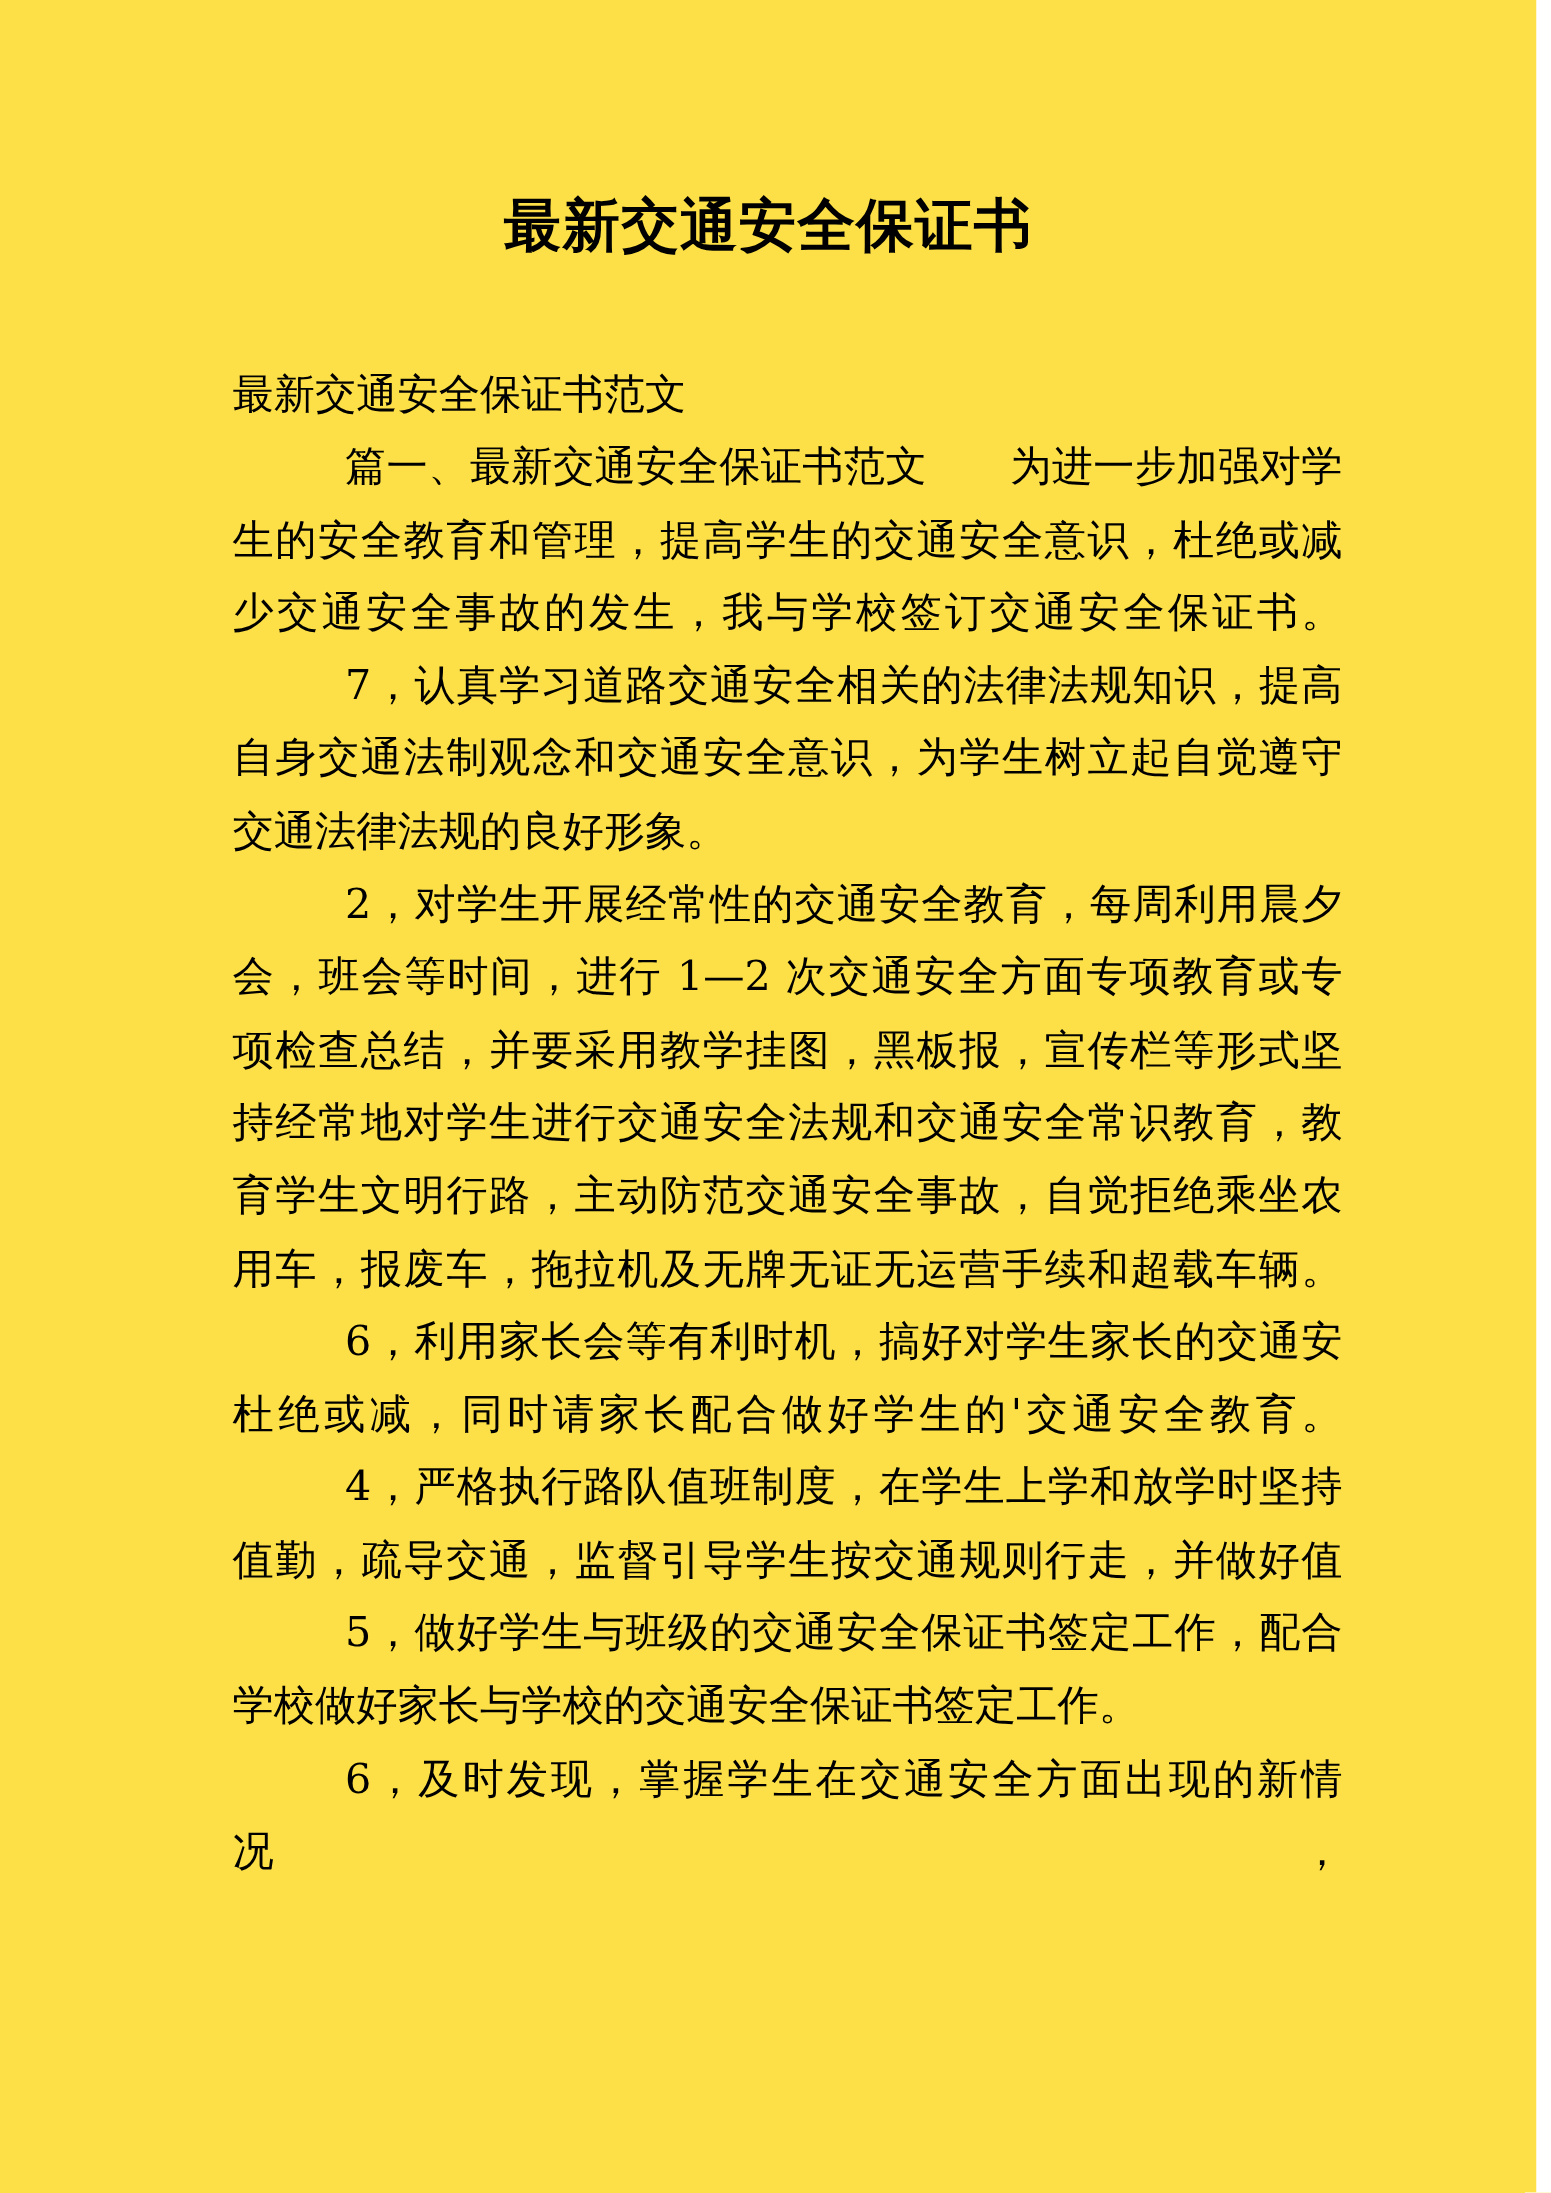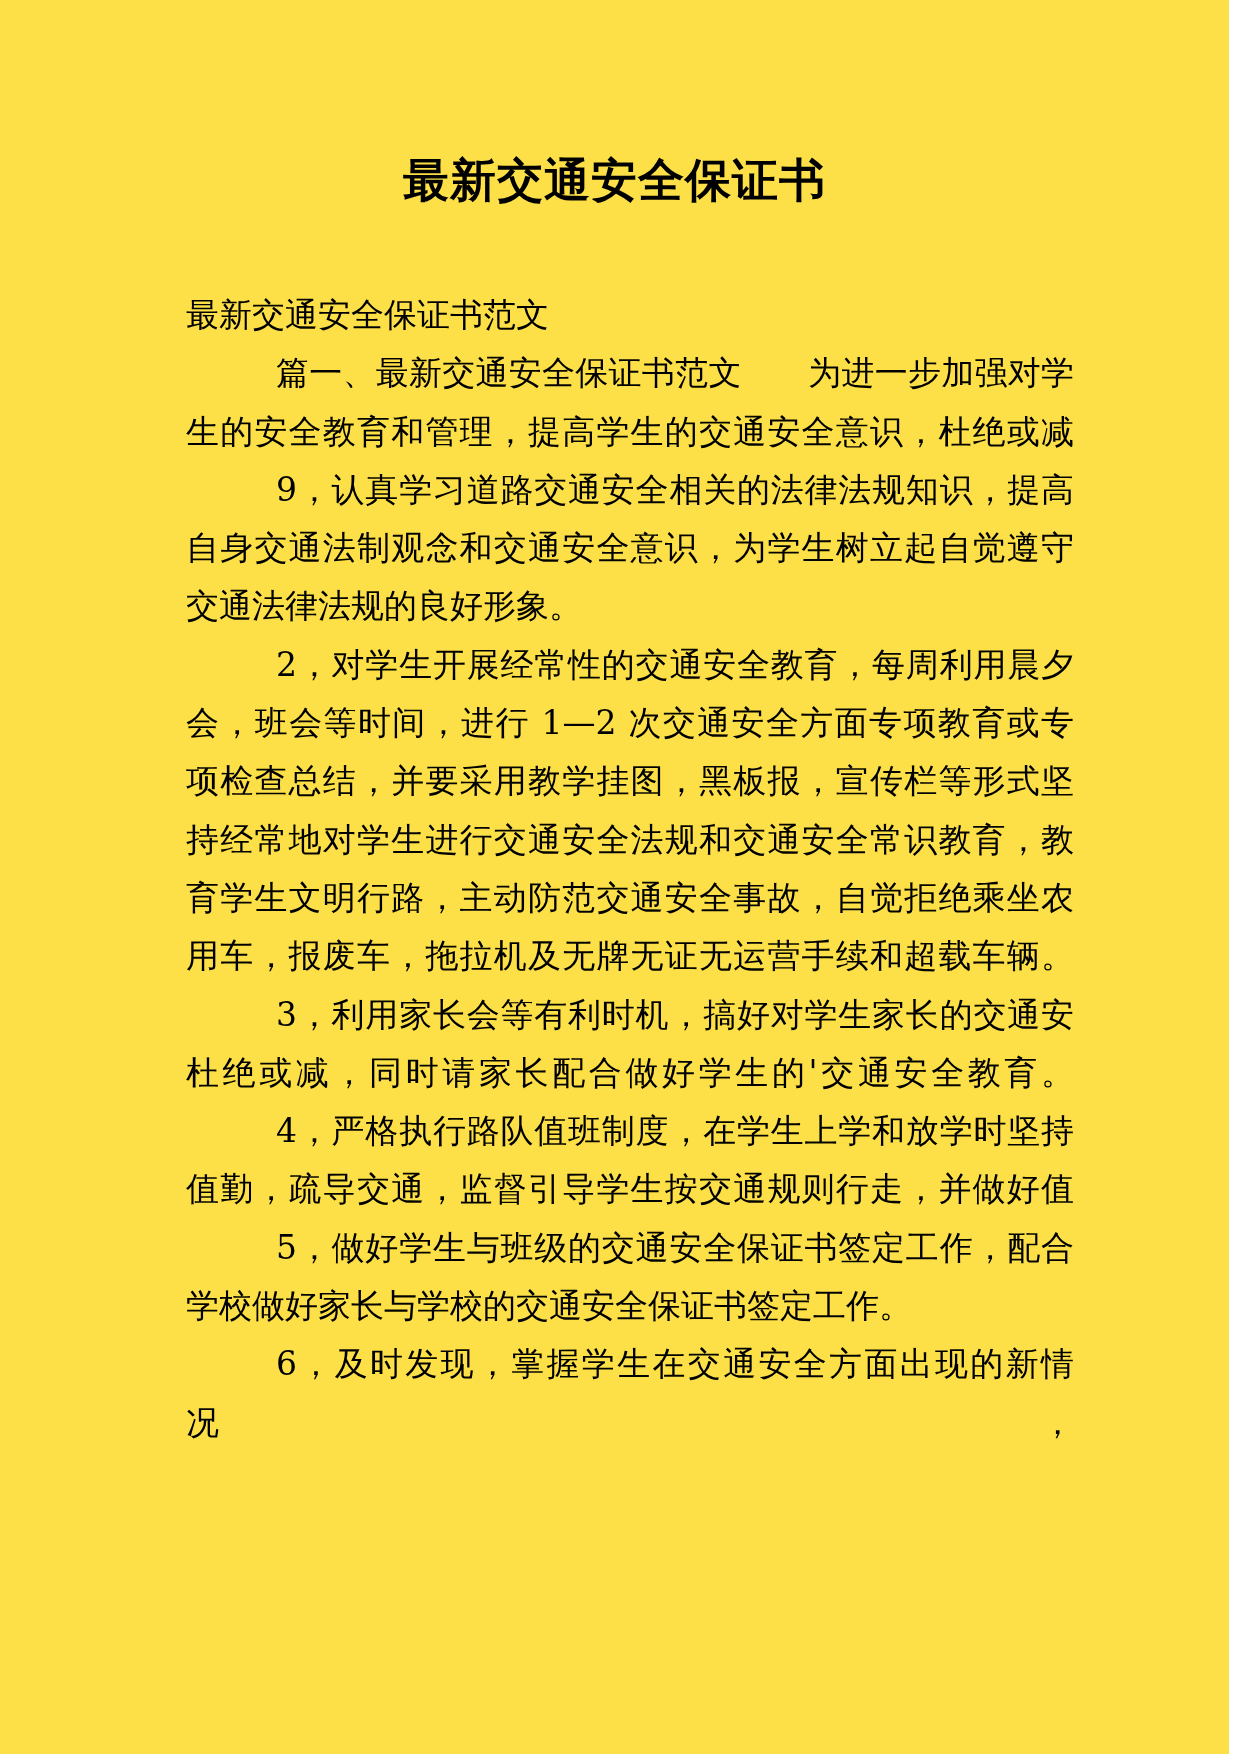--- a/index.html
+++ b/index.html
@@ -55,30 +55,31 @@
 </style>
 </head>
 <body>
 
 <div class="page">
   <h1 class="title">最新交通安全保证书</h1>
   <div class="content">
       <div class="line">最新交通安全保证书范文</div>
       <div class="line indent stretch">篇一、最新交通安全保证书范文　　为进一步加强对学</div>
       <div class="line stretch">生的安全教育和管理，提高学生的交通安全意识，杜绝或减</div>
-      <div class="line indent stretch">9，认真学习道路交通安全相关的法律法规知识，提高</div>
+      <div class="line stretch">少交通安全事故的发生，我与学校签订交通安全保证书。</div>
+      <div class="line indent stretch">7，认真学习道路交通安全相关的法律法规知识，提高</div>
       <div class="line stretch">自身交通法制观念和交通安全意识，为学生树立起自觉遵守</div>
       <div class="line">交通法律法规的良好形象。</div>
       <div class="line indent stretch">2，对学生开展经常性的交通安全教育，每周利用晨夕</div>
       <div class="line stretch">会，班会等时间，进行 1—2 次交通安全方面专项教育或专</div>
       <div class="line stretch">项检查总结，并要采用教学挂图，黑板报，宣传栏等形式坚</div>
       <div class="line stretch">持经常地对学生进行交通安全法规和交通安全常识教育，教</div>
       <div class="line stretch">育学生文明行路，主动防范交通安全事故，自觉拒绝乘坐农</div>
       <div class="line stretch">用车，报废车，拖拉机及无牌无证无运营手续和超载车辆。</div>
-      <div class="line indent stretch">3，利用家长会等有利时机，搞好对学生家长的交通安</div>
+      <div class="line indent stretch">6，利用家长会等有利时机，搞好对学生家长的交通安</div>
       <div class="line stretch">杜绝或减，同时请家长配合做好学生的'交通安全教育。</div>
       <div class="line indent stretch">4，严格执行路队值班制度，在学生上学和放学时坚持</div>
       <div class="line stretch">值勤，疏导交通，监督引导学生按交通规则行走，并做好值</div>
       <div class="line indent stretch">5，做好学生与班级的交通安全保证书签定工作，配合</div>
       <div class="line">学校做好家长与学校的交通安全保证书签定工作。</div>
       <div class="line indent stretch">6，及时发现，掌握学生在交通安全方面出现的新情况，</div>
     </div>
 </div>
 
 </body></html>

